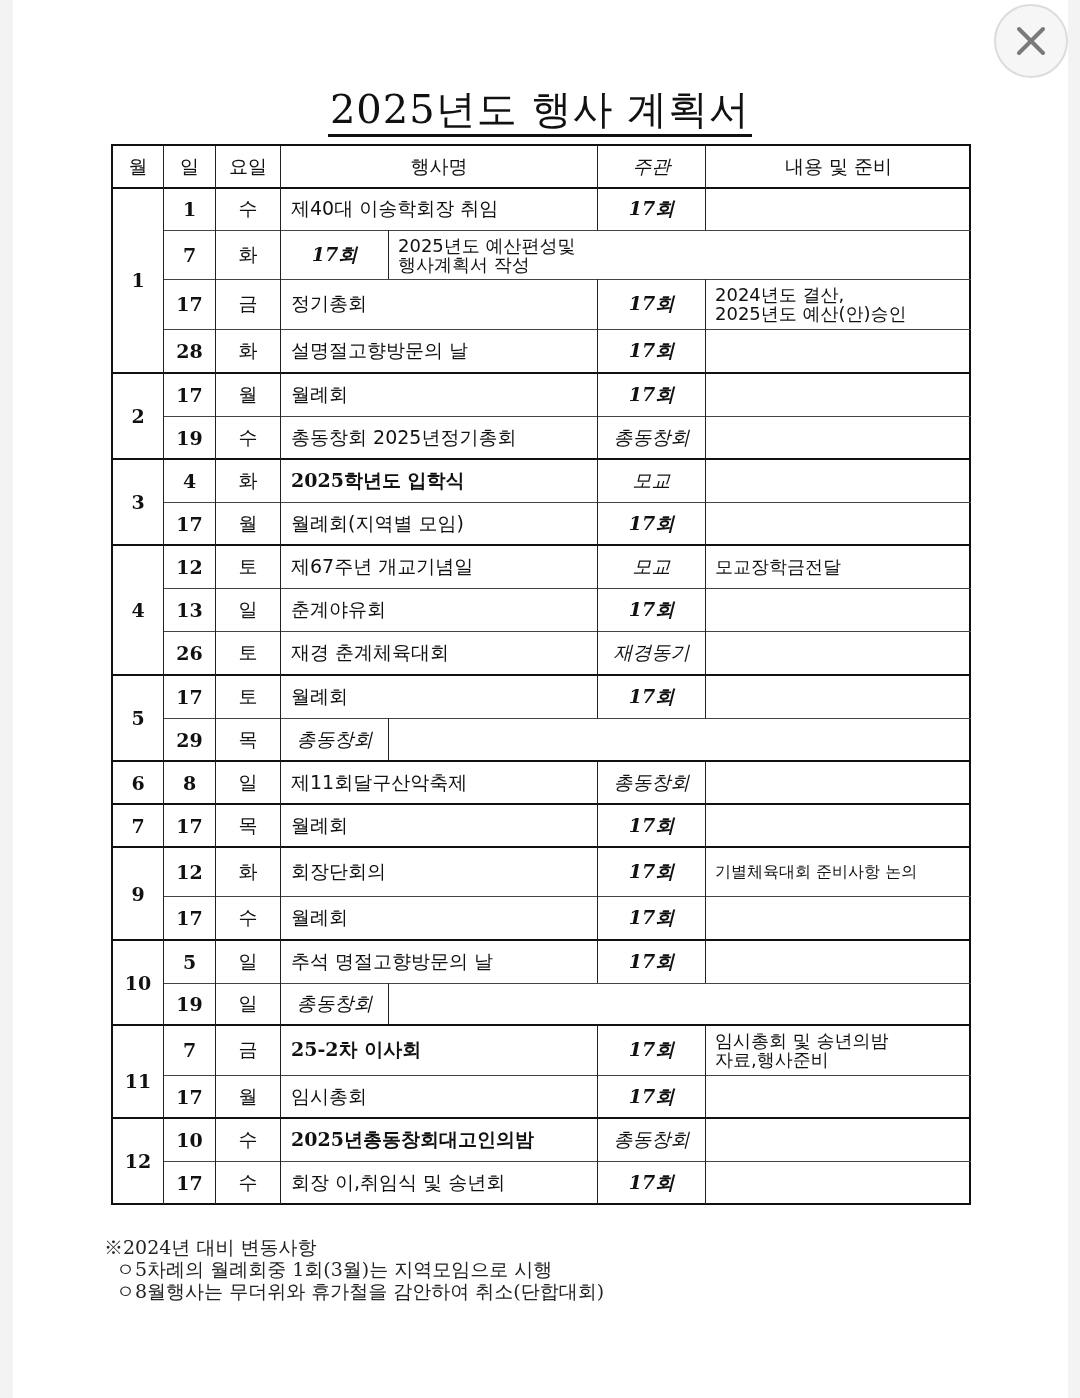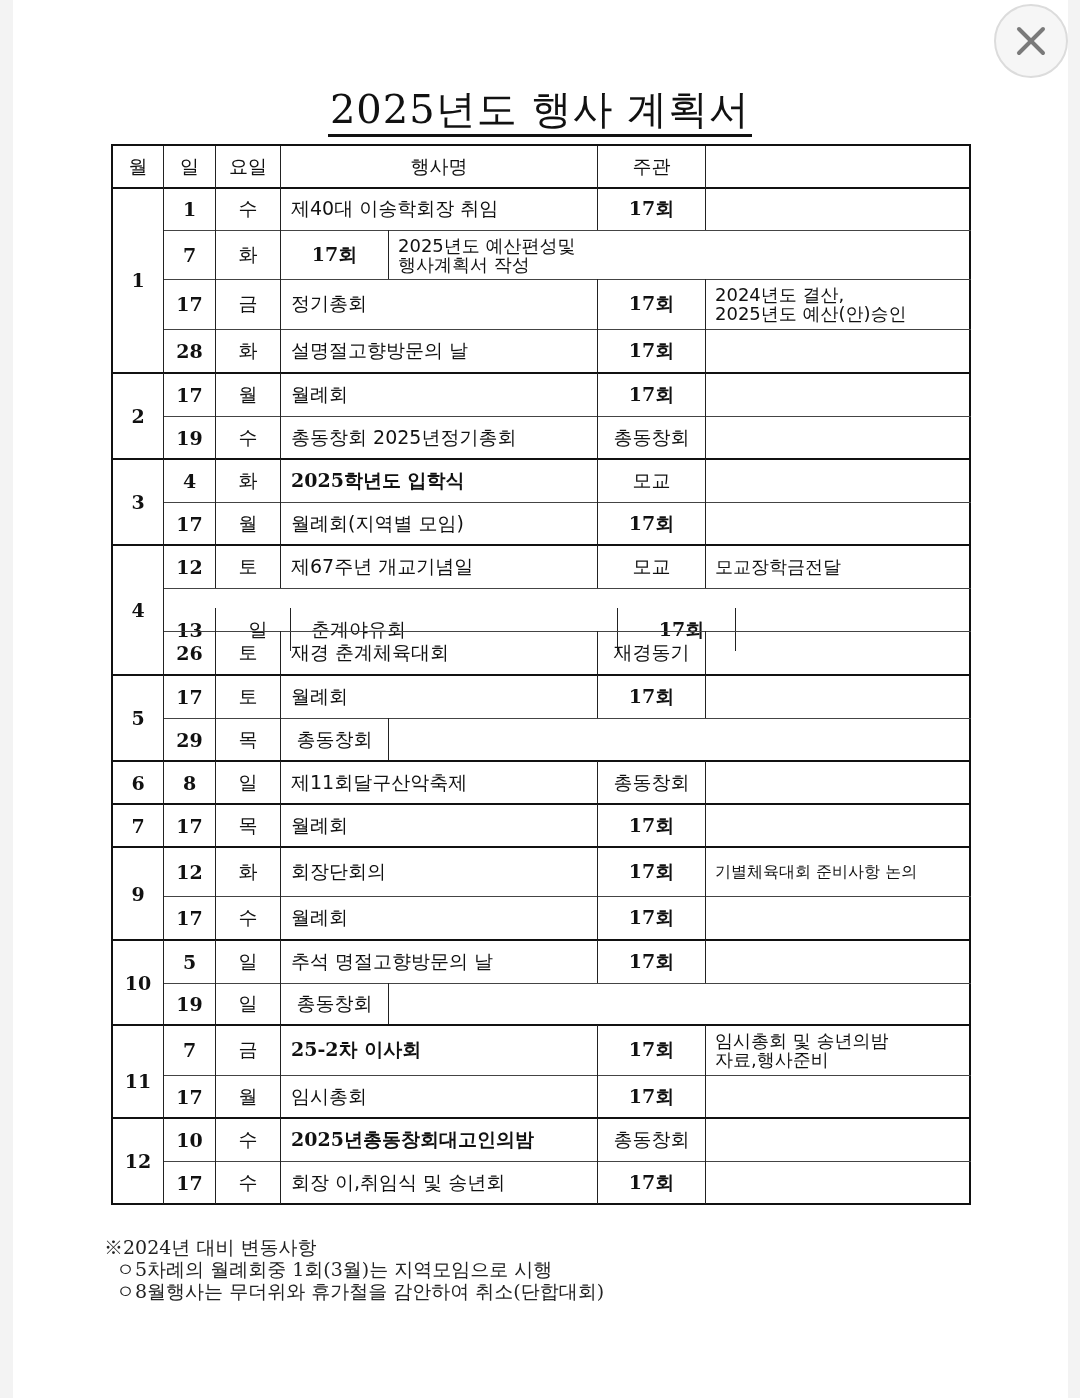--- a/index.html
+++ b/index.html
@@ -8,21 +8,21 @@
   .close-btn{position:absolute;left:994px;top:4px;width:74px;height:74px;border-radius:50%;background:#f6f6f6;border:2px solid #dcdcdc;box-sizing:border-box;display:flex;align-items:center;justify-content:center;cursor:pointer;}
   .close-btn svg{width:36px;height:36px;}
   .title{position:absolute;left:0;width:1080px;top:82px;text-align:center;font-family:"DejaVu Serif","Liberation Serif",serif;font-weight:normal;font-size:40px;color:#111;letter-spacing:1px;}
   .title span{border-bottom:3px solid #111;padding:0 2px 2px 2px;}
   .tbl{position:absolute;left:111px;top:144px;width:860px;border:2px solid #111;box-sizing:border-box;}
   .row{position:absolute;left:0;display:flex;}
   .cell{box-sizing:border-box;border-right:1px solid #222;display:flex;align-items:center;font-size:19px;color:#111;height:100%;}
   .cell.c-day{width:52px;justify-content:center;font-family:"DejaVu Serif","Liberation Serif",serif;font-weight:bold;}
   .cell.c-dow{width:65px;justify-content:center;}
   .cell.c-name{width:317px;padding-left:10px;}
-  .cell.c-host{width:108px;justify-content:center;}
+  .cell.c-host{width:108px;justify-content:center;font-style:italic;}
   .cell.c-note{width:265px;border-right:none;padding-left:9px;font-size:18px;line-height:19px;white-space:pre-line;}
   .cell.c-note.small{font-size:16px;}
   .hdr .cell{justify-content:center;padding-left:0;font-size:19px;}
   .hdr .c-month{width:51px;}
   .month{position:absolute;left:0;width:51px;border-right:1px solid #222;box-sizing:border-box;display:flex;align-items:center;justify-content:center;font-family:"DejaVu Serif","Liberation Serif",serif;font-weight:bold;font-size:19px;color:#111;}
   .rowline{position:absolute;height:1px;background:#444;}
   .monthline{position:absolute;left:-2px;width:860px;height:2px;background:#111;}
   .num{font-family:"DejaVu Serif","Liberation Serif",serif;font-weight:bold;}
   .notes{position:absolute;left:104px;top:1236px;font-family:"DejaVu Serif","Liberation Serif",serif;font-size:19px;color:#222;line-height:22px;}
   .notes .item{padding-left:12px;}
@@ -41,20 +41,21 @@
 
 <div class="title"><span>2025년도 행사 계획서</span></div>
 
 <div class="tbl" id="tbl" style="height: 1061px;">
     <div class="row hdr" style="top: 0px; height: 41px;">
       <div class="cell c-month" style="border-right: 1px solid rgb(34, 34, 34);">월</div>
       <div class="cell c-day" style="font-family: &quot;DejaVu Sans&quot;, &quot;Liberation Sans&quot;, sans-serif; font-weight: normal;">일</div>
       <div class="cell c-dow">요일</div>
       <div class="cell c-name">행사명</div>
       <div class="cell c-host">주관</div>
+      <div class="cell c-note">내용 및 준비</div>
     </div>
     <div class="monthline" style="top: 41px;"></div>
     <div class="row" style="top: 41px; height: 43px; left: 51px;">
       <div class="cell c-day">1</div>
       <div class="cell c-dow">수</div>
       <div class="cell c-name">제40대 이송학회장 취임</div>
       <div class="cell c-host num">17회</div>
       <div class="cell c-note"></div>
     </div>
     <div class="rowline" style="top: 84px; left: 51px; width: 807px;"></div>
@@ -119,21 +120,21 @@
     <div class="month" style="top: 313px; height: 86px;">3</div>
     <div class="monthline" style="top: 398px;"></div>
     <div class="row" style="top: 399px; height: 43px; left: 51px;">
       <div class="cell c-day">12</div>
       <div class="cell c-dow">토</div>
       <div class="cell c-name">제67주년 개교기념일</div>
       <div class="cell c-host">모교</div>
       <div class="cell c-note">모교장학금전달</div>
     </div>
     <div class="rowline" style="top: 442px; left: 51px; width: 807px;"></div>
-    <div class="row" style="top: 462px; height: 43px; left: 51px; gap: 10px;">
+    <div class="row" style="top: 442px; height: 43px; left: 51px;">
       <div class="cell c-day">13</div>
       <div class="cell c-dow">일</div>
       <div class="cell c-name">춘계야유회</div>
       <div class="cell c-host num">17회</div>
       <div class="cell c-note"></div>
     </div>
     <div class="rowline" style="top: 485px; left: 51px; width: 807px;"></div>
     <div class="row" style="top: 485px; height: 44px; left: 51px;">
       <div class="cell c-day">26</div>
       <div class="cell c-dow">토</div>

